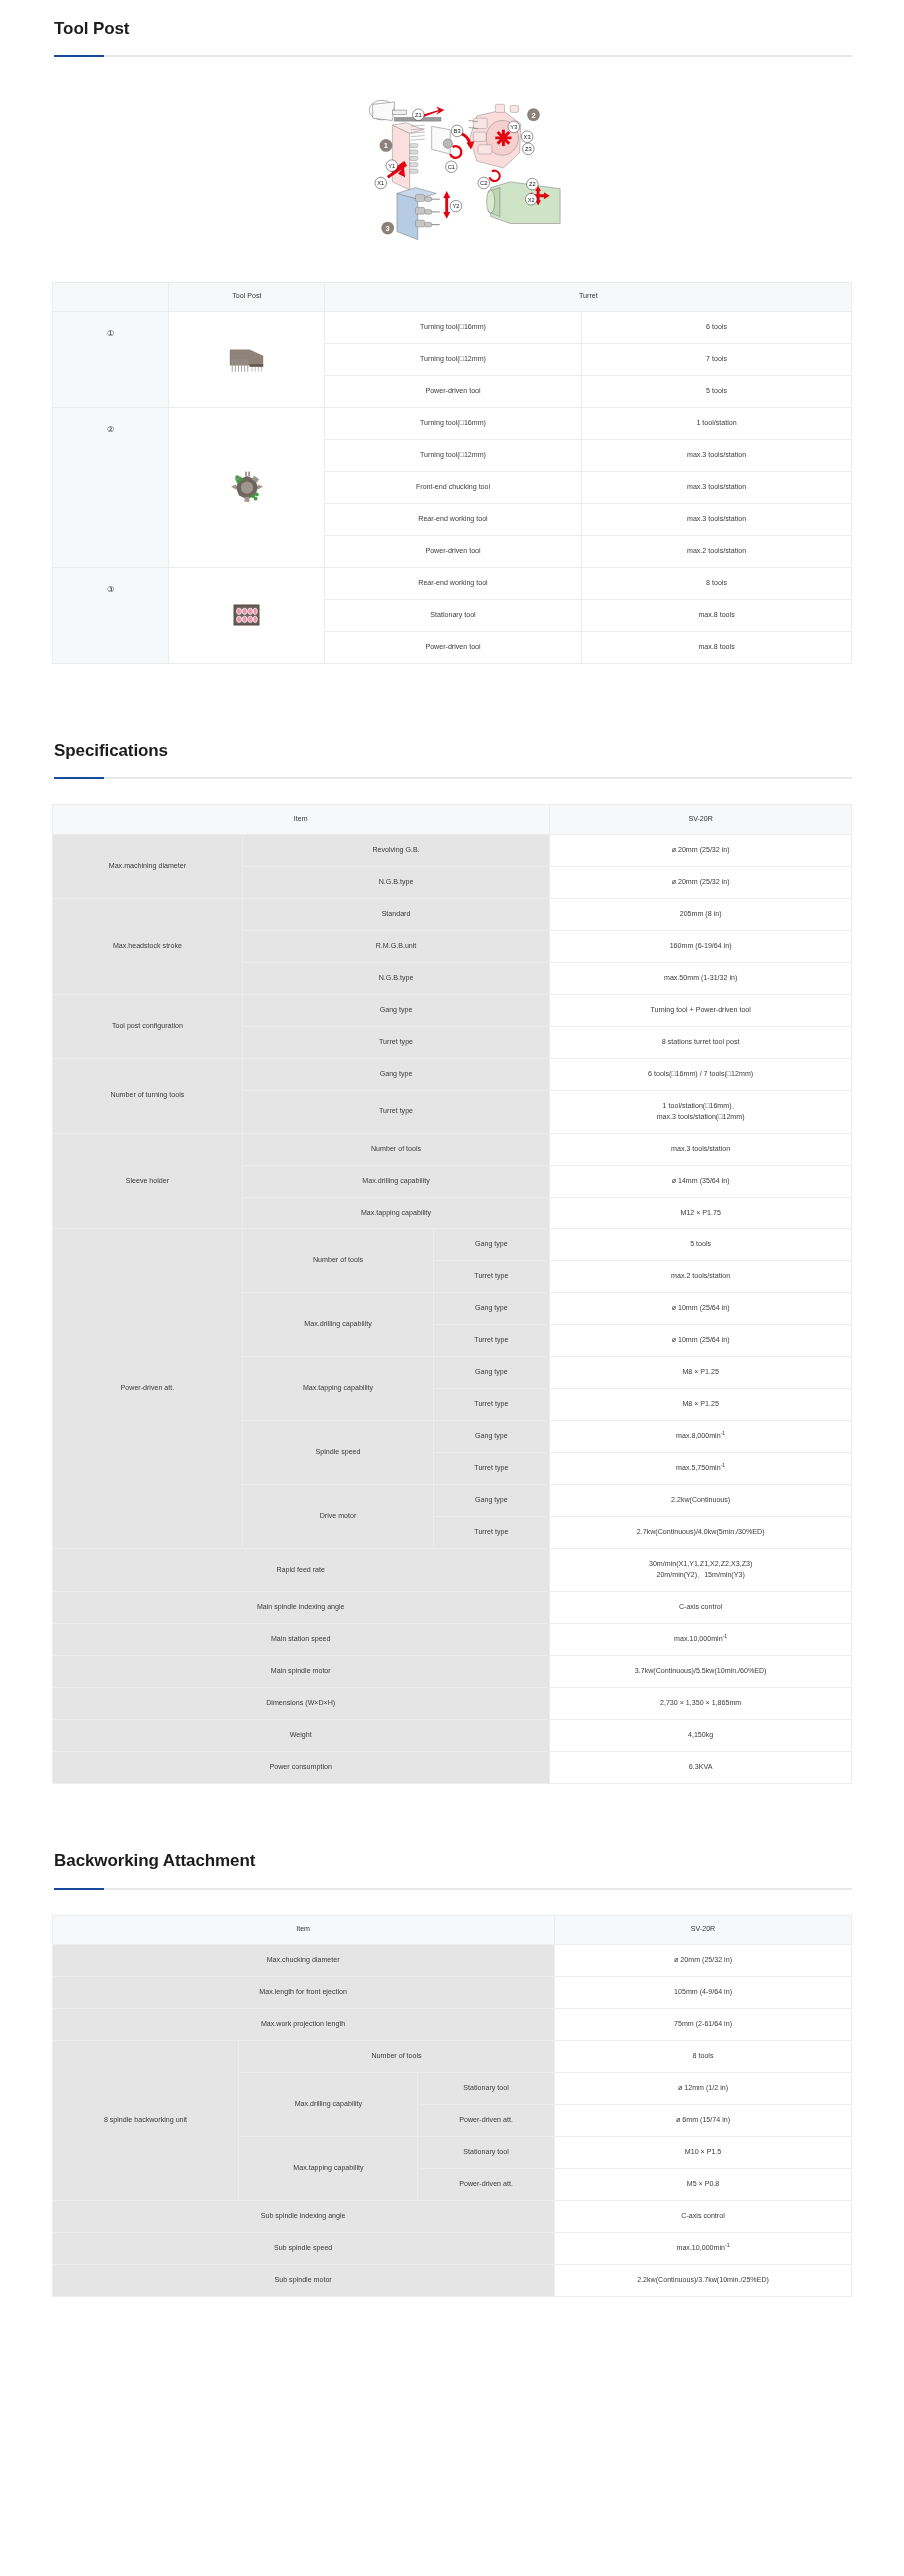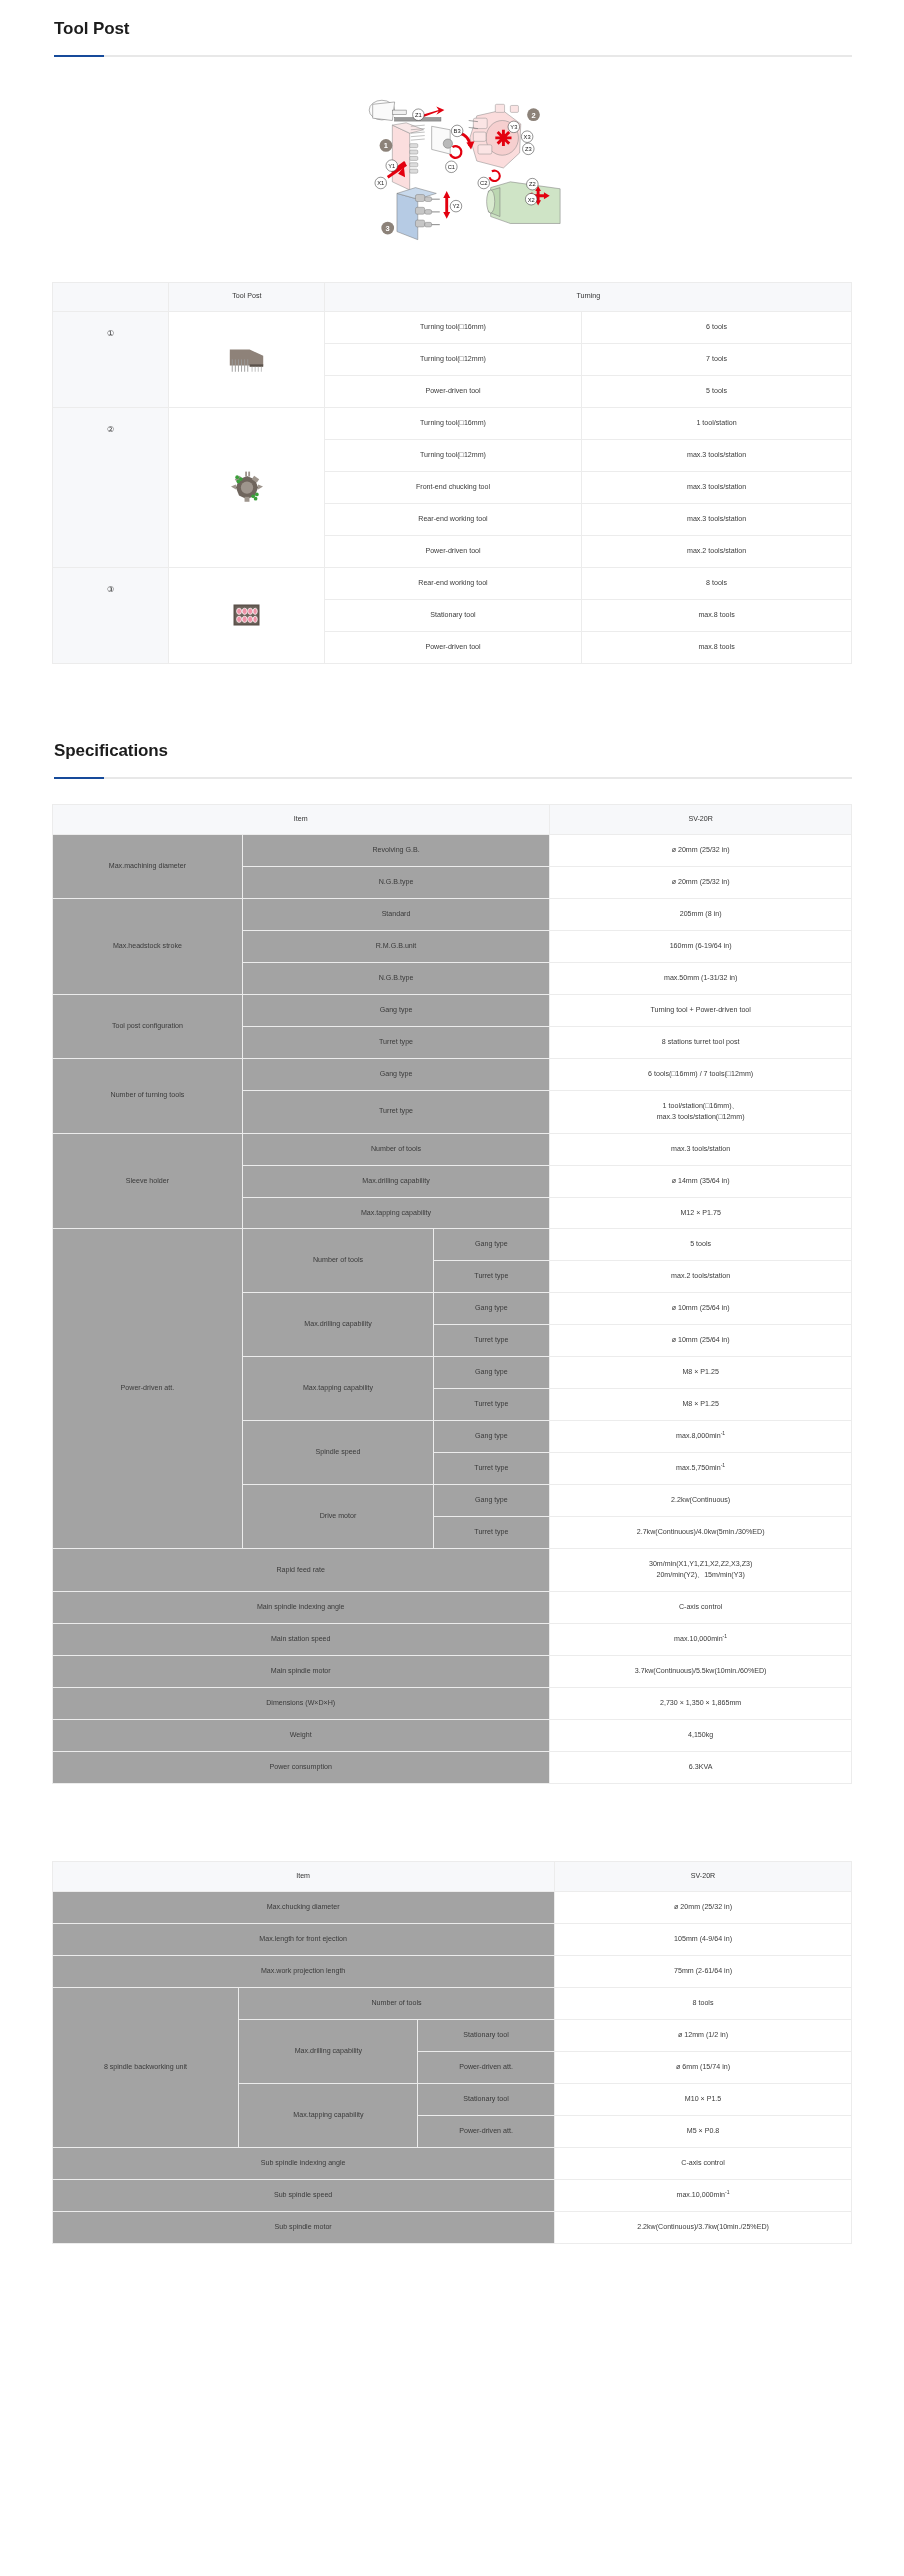--- a/index.html
+++ b/index.html
@@ -73,21 +73,21 @@
     line-height: 1.55;
   }
   table.spec thead th {
     background: #f7f8fa;
     font-weight: 400;
     color: #333;
     height: 29px;
     padding: 8.7px 3.7px;
   }
   table.spec td.label {
-    background: #a3a3a3;
+    background: #e5e5e5;
   }
   table.spec td.val {
     background: #ffffff;
   }
   table.spec td.media {
     background: #ffffff;
     padding: 6.2px 2.5px;
   }
   table.spec td.idx {
     background: #f7f8fa;
@@ -251,21 +251,21 @@
       <colgroup>
           <col style="width:5.7%">
           <col style="width:7.6%">
           <col style="width:12.5%">
           <col style="width:13.2%">
         </colgroup>
       <thead>
         <tr>
           <th></th>
           <th>Tool Post</th>
-          <th colspan="2">Turning</th>
+          <th colspan="2">Turret</th>
         </tr>
       </thead>
       <tbody>
 
         <tr>
           <td class="idx" rowspan="3"><span class="circ">①</span></td>
           <td class="media" rowspan="3">
             <svg class="tp-icon" width="39" height="26" viewBox="0 0 62 42">
               <path d="M4 4 L36 4 L58 14 L58 30 L4 30 Z" fill="#8e8279"></path>
               <g stroke="#9a9a9a" stroke-width="1.5">
@@ -524,20 +524,24 @@
             <td class="label" colspan="3">Power consumption</td>
             <td class="val">6.3KVA</td>
           </tr>
         </tbody>
     </table>
   </div>
 
   <div class="gap-xl"></div>
 
   <div class="section">
+    <div class="sec-head">
+      <h1 class="sec-title">Backworking Attachment</h1>
+      <div class="sec-rule"></div>
+    </div>
 
     <table class="spec">
       <colgroup>
           <col style="width:9.6%">
           <col style="width:9.2%">
           <col style="width:7.0%">
           <col style="width:15.3%">
         </colgroup>
       <thead>
         <tr>

